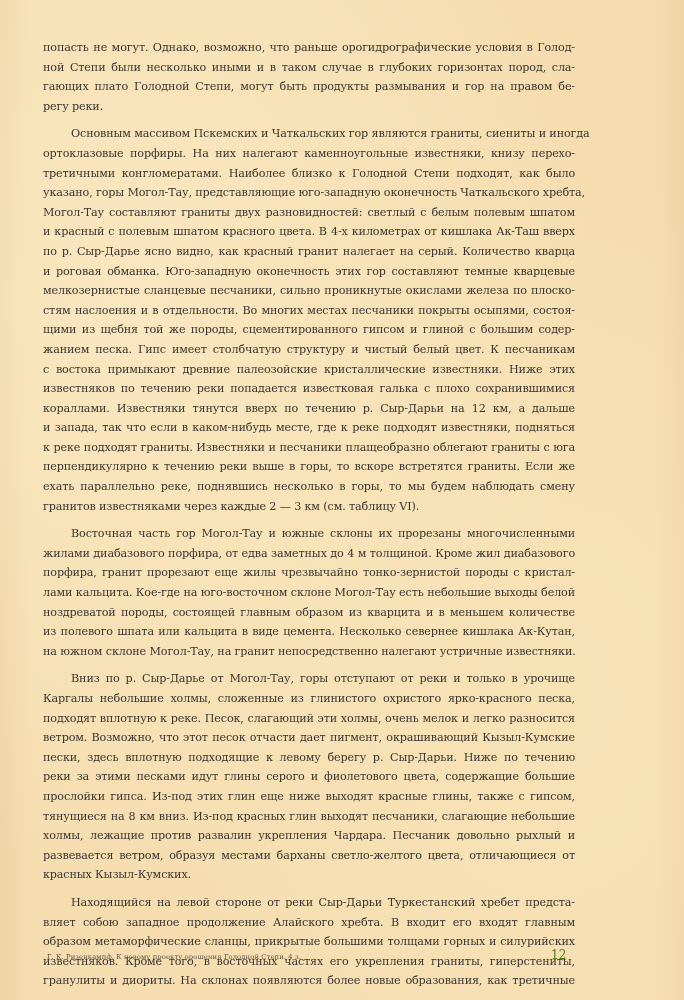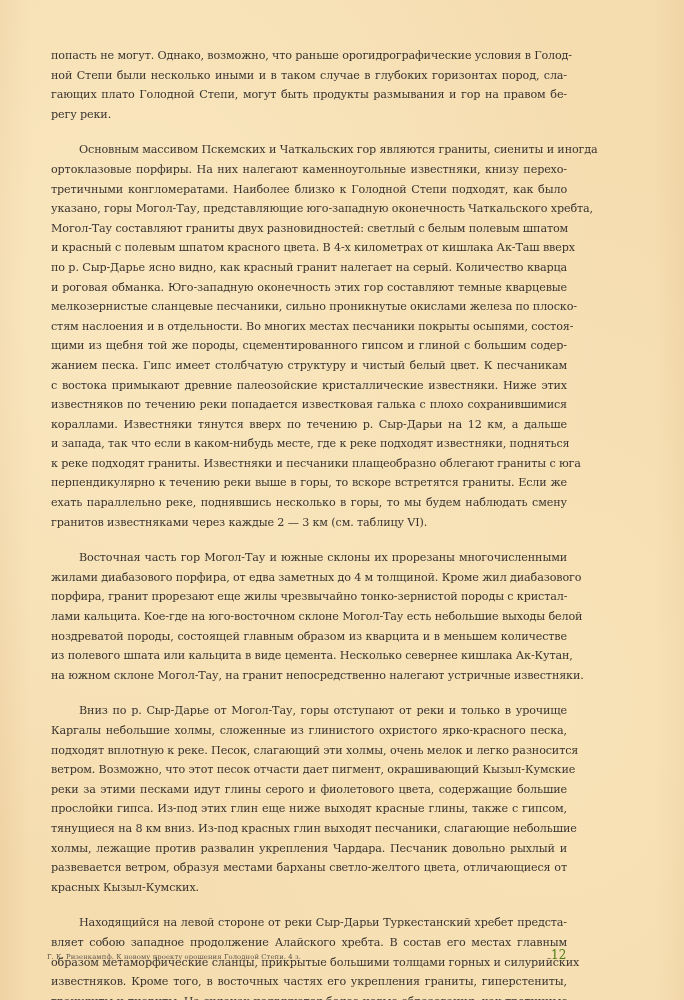--- a/index.html
+++ b/index.html
@@ -19,21 +19,21 @@
       color: #3a3530;
       position: relative;
     }
     .page {
       position: absolute;
       left: 35px;
       top: 30px;
       width: 548px;
     }
     .para {
-      margin: 16px;
+      margin: 8px;
       font-size: 11.2px;
       line-height: 19.6px;
       text-align: justify;
       text-align-last: left;
       letter-spacing: -0.15px;
       word-spacing: 0px;
     }
     .line {
       display: block;
       text-align: justify;
@@ -105,30 +105,31 @@
       <span class="line">лами кальцита. Кое-где на юго-восточном склоне Могол-Тау есть небольшие выходы белой</span>
       <span class="line">ноздреватой породы, состоящей главным образом из кварцита и в меньшем количестве</span>
       <span class="line">из полевого шпата или кальцита в виде цемента. Несколько севернее кишлака Ак-Кутан,</span>
       <span class="line last">на южном склоне Могол-Тау, на гранит непосредственно налегают устричные известняки.</span>
     </div>
     <div class="para">
       <span class="line indent">Вниз по р. Сыр-Дарье от Могол-Тау, горы отступают от реки и только в урочище</span>
       <span class="line">Каргалы небольшие холмы, сложенные из глинистого охристого ярко-красного песка,</span>
       <span class="line">подходят вплотную к реке. Песок, слагающий эти холмы, очень мелок и легко разносится</span>
       <span class="line">ветром. Возможно, что этот песок отчасти дает пигмент, окрашивающий Кызыл-Кумские</span>
+      <span class="line">пески, здесь вплотную подходящие к левому берегу р. Сыр-Дарьи. Ниже по течению</span>
       <span class="line">реки за этими песками идут глины серого и фиолетового цвета, содержащие большие</span>
       <span class="line">прослойки гипса. Из-под этих глин еще ниже выходят красные глины, также с гипсом,</span>
       <span class="line">тянущиеся на 8 км вниз. Из-под красных глин выходят песчаники, слагающие небольшие</span>
       <span class="line">холмы, лежащие против развалин укрепления Чардара. Песчаник довольно рыхлый и</span>
       <span class="line">развевается ветром, образуя местами барханы светло-желтого цвета, отличающиеся от</span>
       <span class="line last">красных Кызыл-Кумских.</span>
     </div>
     <div class="para">
       <span class="line indent">Находящийся на левой стороне от реки Сыр-Дарьи Туркестанский хребет предста-</span>
-      <span class="line">вляет собою западное продолжение Алайского хребта. В состав его местах главным</span>
+      <span class="line">вляет собою западное продолжение Алайского хребта. В входит его входят главным</span>
       <span class="line">образом метаморфические сланцы, прикрытые большими толщами горных и силурийских</span>
       <span class="line">известняков. Кроме того, в восточных частях его укрепления граниты, гиперстениты,</span>
       <span class="line">гранулиты и диориты. На склонах появляются более новые образования, как третичные</span>
     </div>
   </div>
 
 <div class="footer">Г. К. Ризенкампф. К новому проекту орошения Голодной Степи. 4 з.</div>
 <div class="page-number">12</div>
 
 </body></html>

